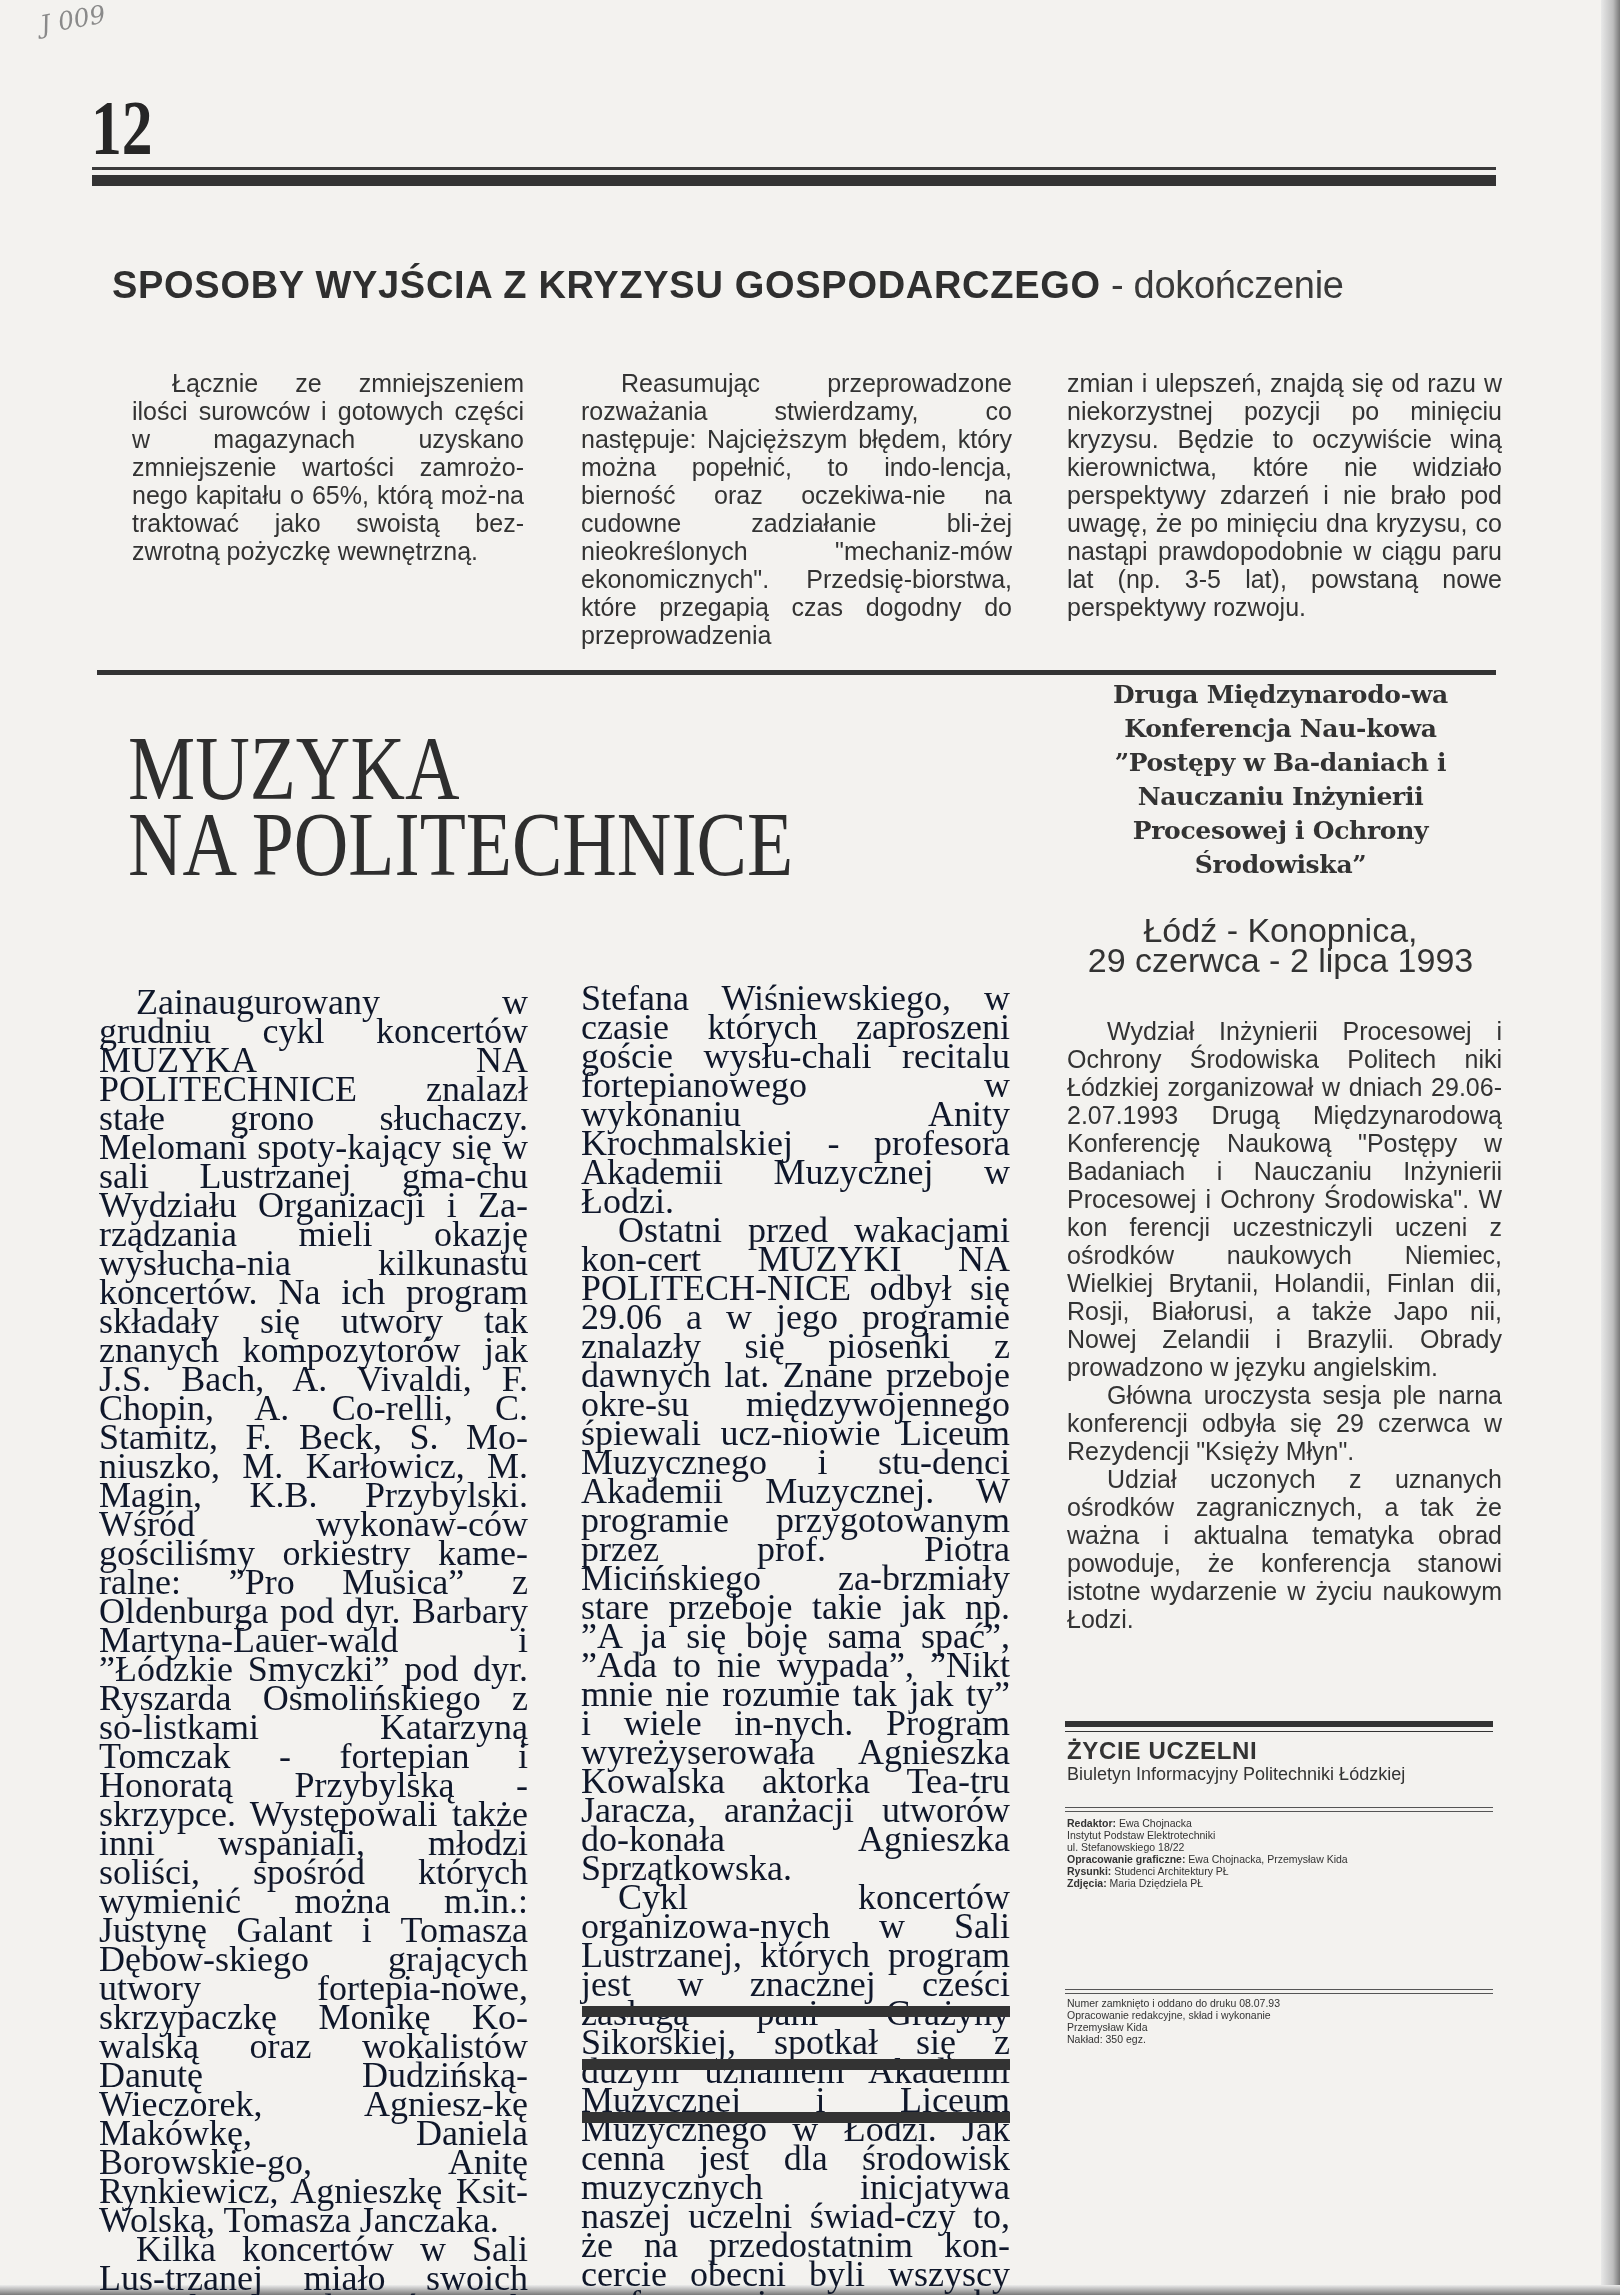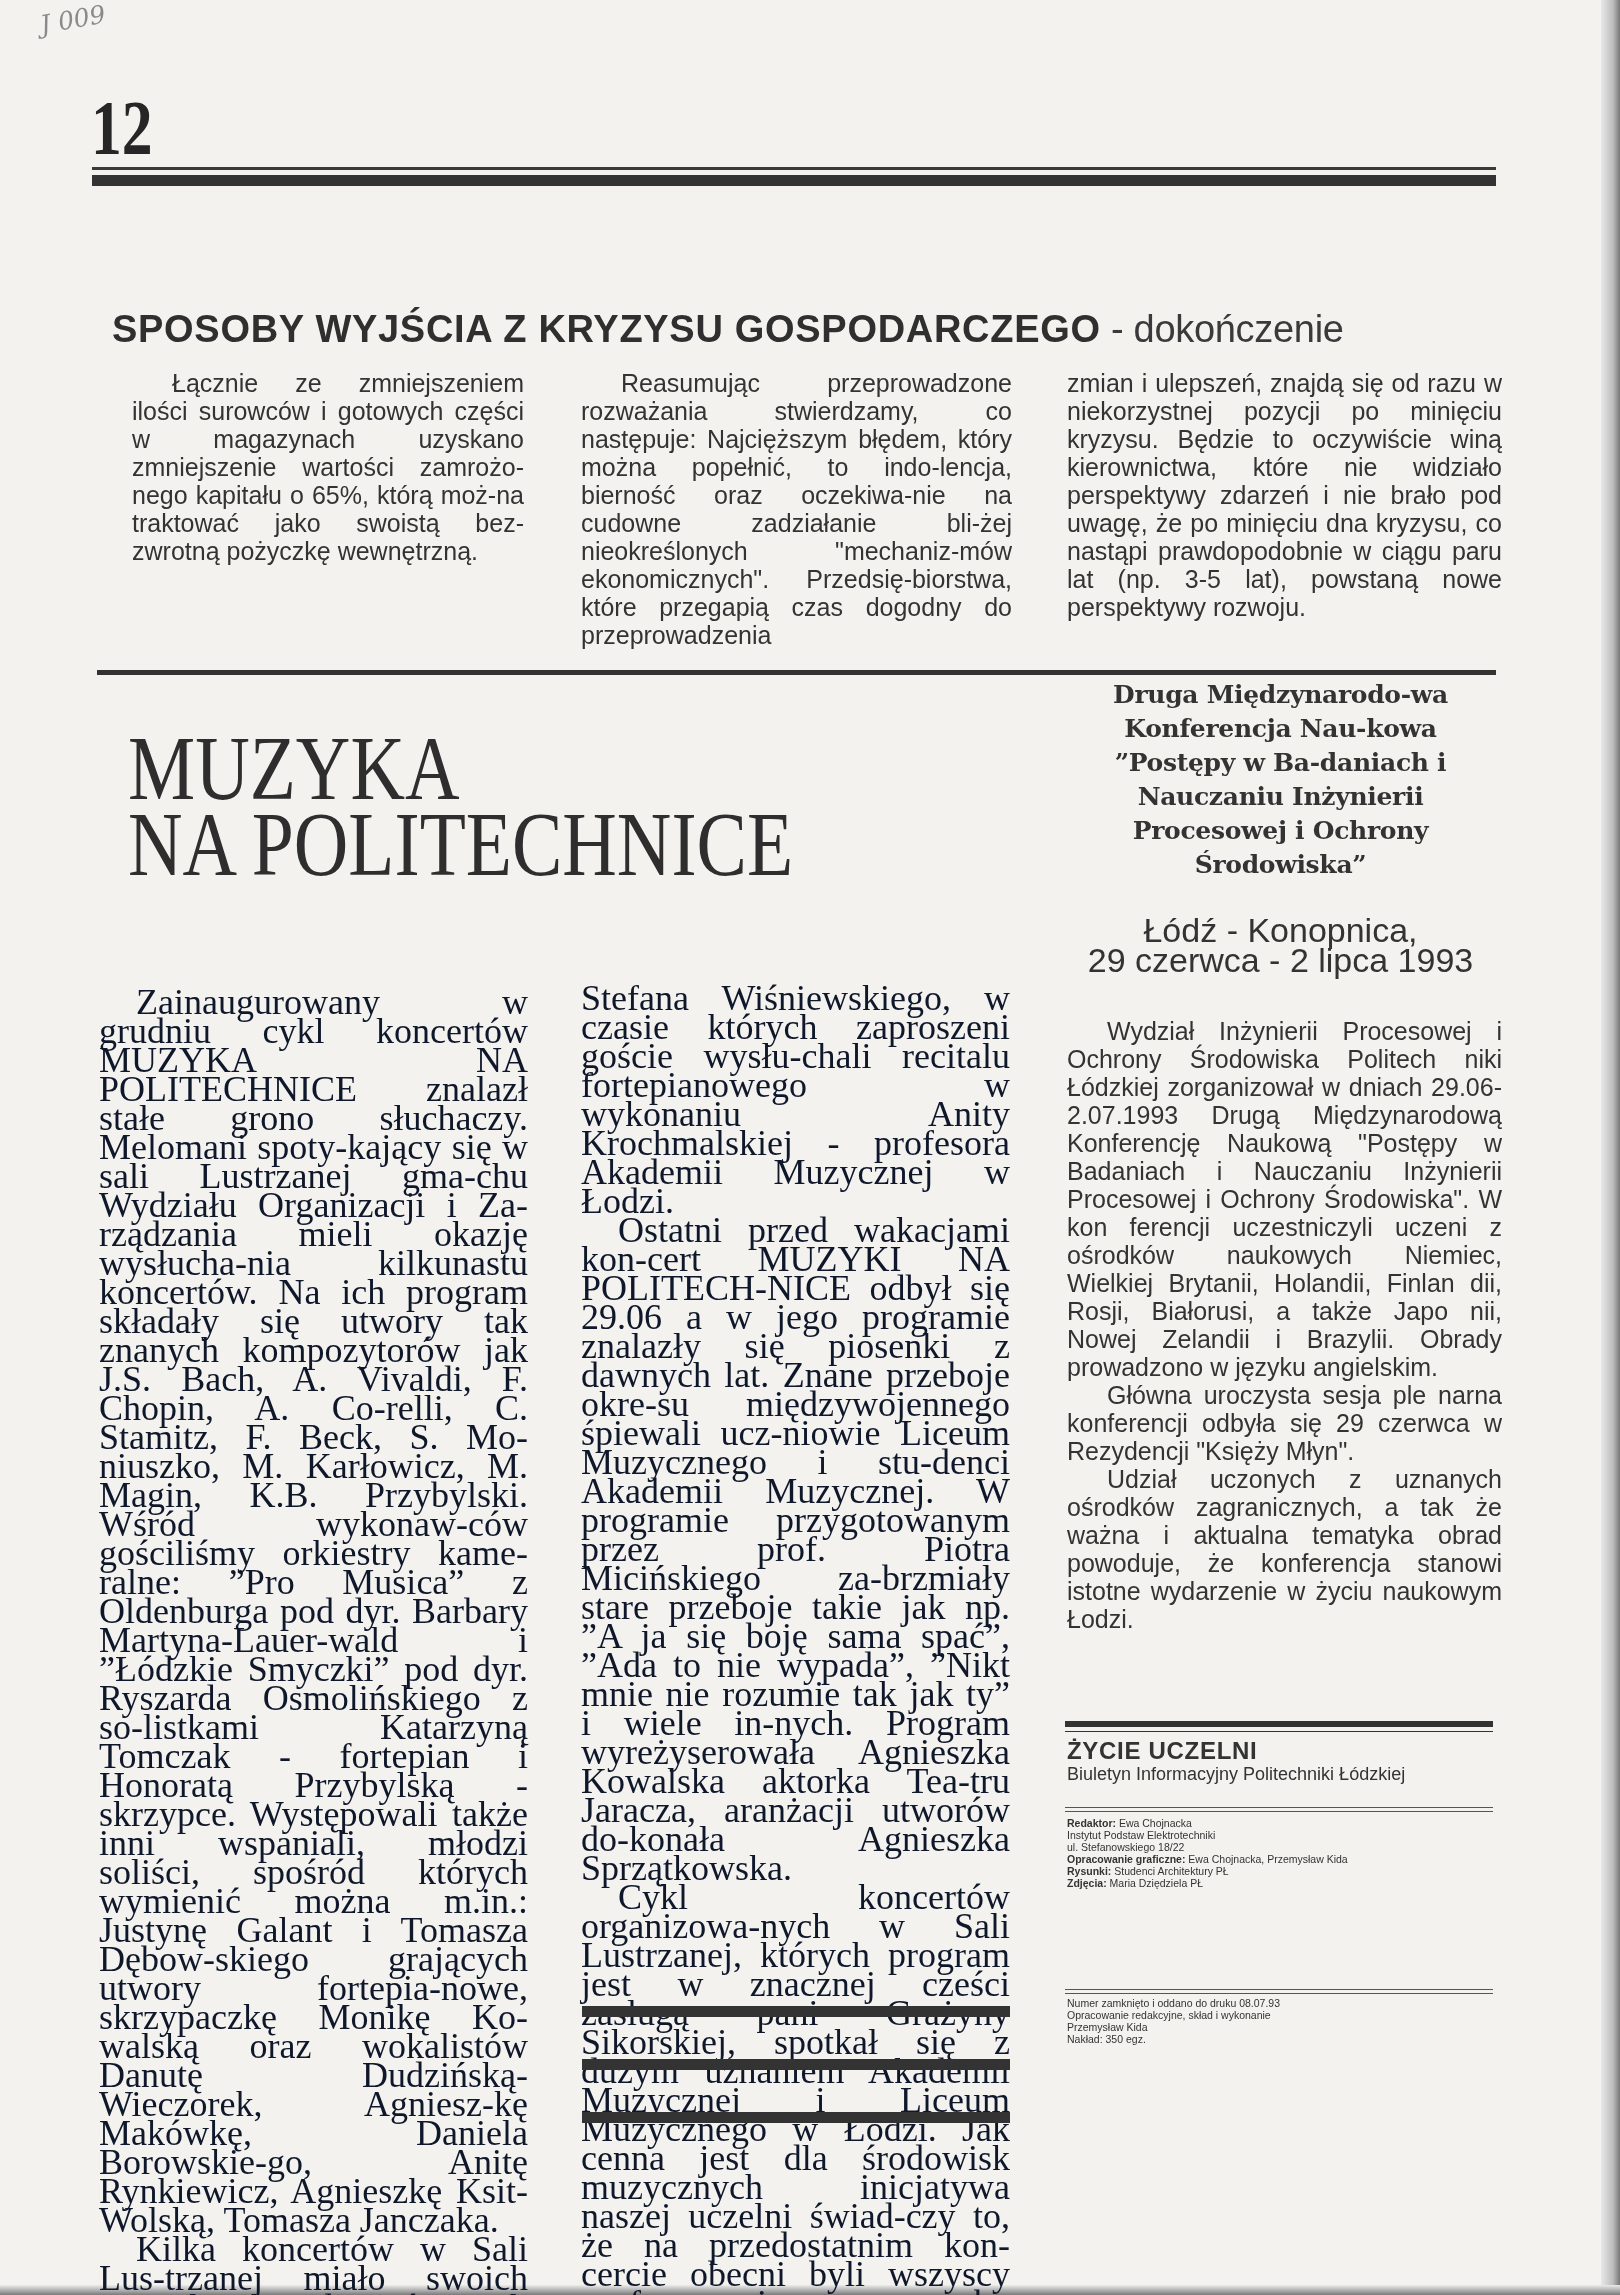--- a/index.html
+++ b/index.html
@@ -26,21 +26,21 @@
     font-family: "Liberation Serif", serif; font-weight: bold;
     font-size: 79px; line-height: 72px; color: #262626;
     transform: scaleX(0.78); transform-origin: left top;
   }
   .rule-thin { position: absolute; left: 92px; width: 1404px; height: 2.6px; background: #3a3a3a; }
   .rule-thick { position: absolute; background: #333; }
 
   .sec-title {
     position: absolute; left: 112px; top: 262px; width: 1389px;
     font-family: "Liberation Sans", sans-serif; font-size: 38px; line-height: 46px;
-    white-space: nowrap; letter-spacing: -0.3px; margin-top: 44px;
+    white-space: nowrap; letter-spacing: -0.3px;
   }
   .sec-title .bold { font-weight: bold; letter-spacing: 0.7px; }
   .sec-title .light { font-weight: normal; color: #3a3a3a; }
 
   .sans-col {
     position: absolute; font-family: "Liberation Sans", sans-serif;
     font-size: 25px; line-height: 28px; text-align: justify; color: #333;
   }
   .serif-col {
     position: absolute; font-family: Liberation Serif, serif;

